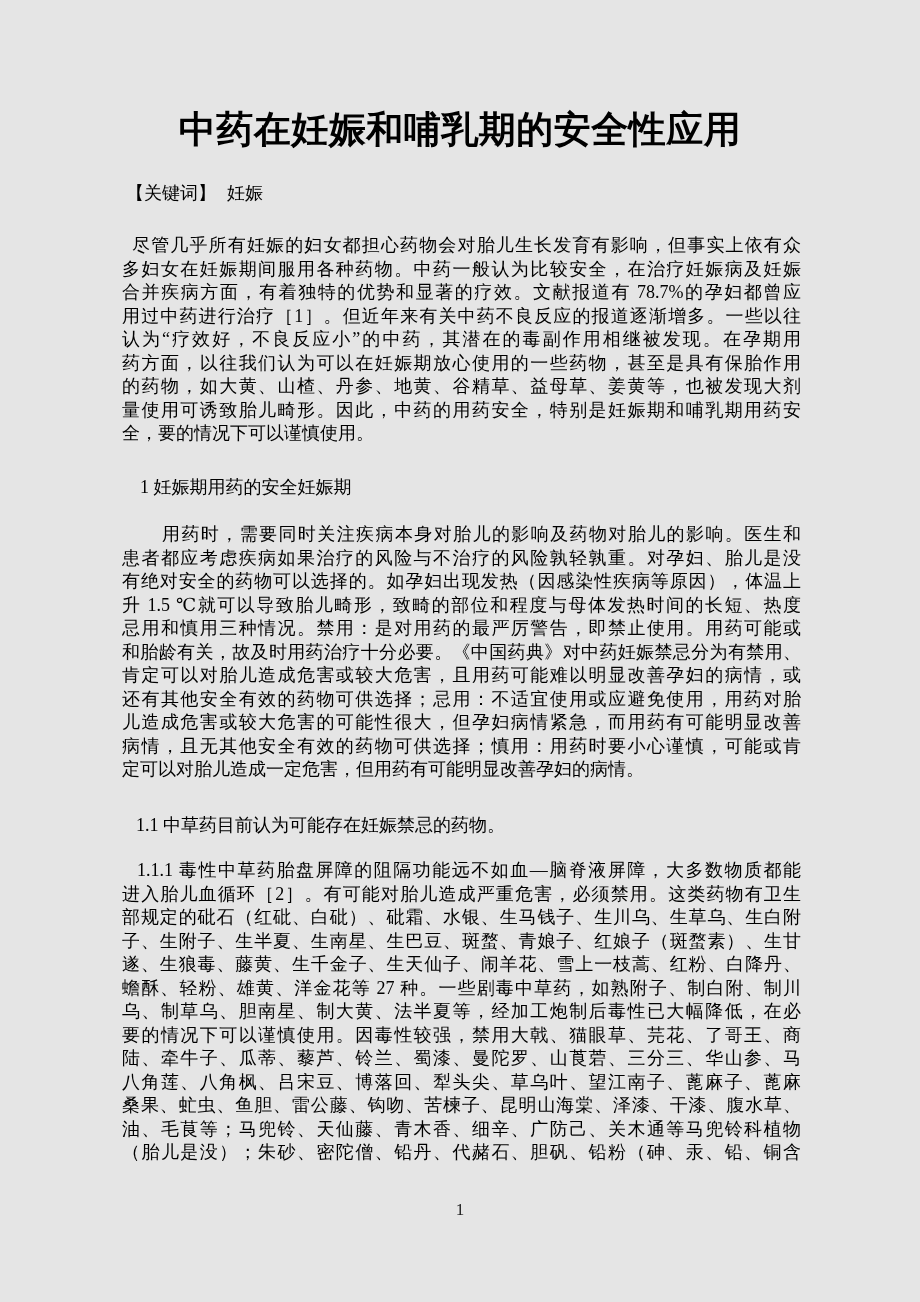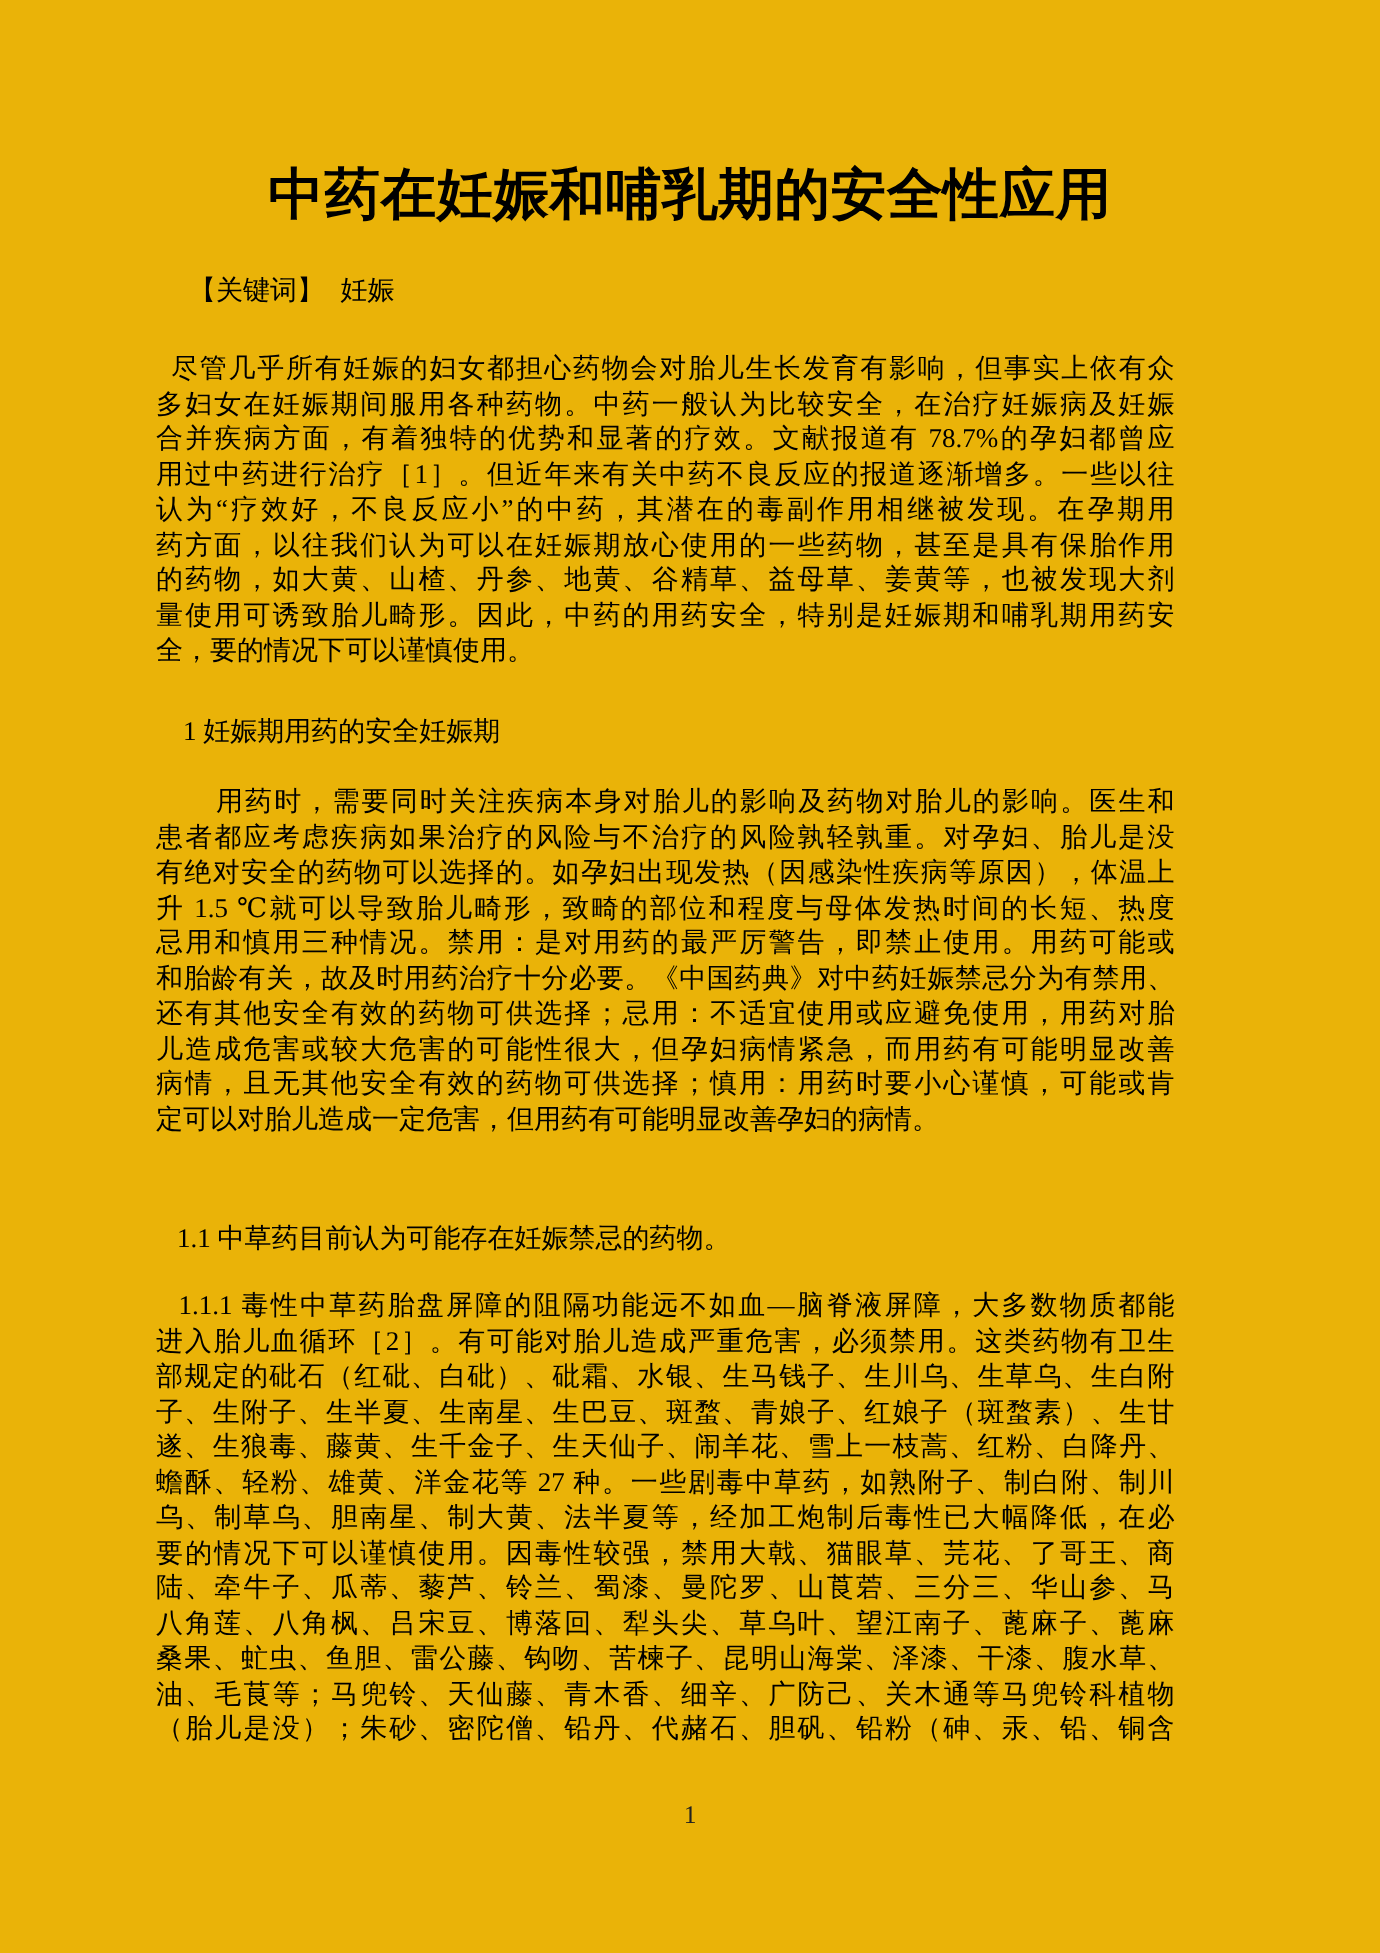--- a/index.html
+++ b/index.html
@@ -1,20 +1,20 @@
 <!DOCTYPE html>
 <html><head>
 <meta charset="utf-8">
 <style>
   html, body { margin: 0; padding: 0; background: #ffffff; }
   .page {
     position: relative;
     width: 920px;
     height: 1302px;
-    background: #eab308;
+    background: #e5e5e5;
     color: #000000;
     font-family: "Liberation Serif", "DejaVu Serif", serif;
     overflow: hidden;
   }
   .doc-title {
     position: absolute;
     top: 106px;
     left: 0;
     width: 920px;
     text-align: center;
@@ -31,21 +31,21 @@
     left: 109px;
     width: 679px;
     padding-left: 17px;
     font-size: 18px;
     line-height: 24px;
     box-sizing: border-box;
   }
   .kw-value { margin-left: 11px; }
   .block {
     position: absolute;
-    left: 104px;
+    left: 122px;
     width: 679px;
     font-size: 18px;
   }
   .line {
     height: 23.5px;
     line-height: 23.5px;
     text-align: justify;
     overflow: hidden;
   }
   .line.just { text-align-last: justify; }
@@ -93,20 +93,21 @@
 
   <div class="block h1x">1 妊娠期用药的安全妊娠期</div>
 
   <div class="block p2">
       <div class="line just">用药时，需要同时关注疾病本身对胎儿的影响及药物对胎儿的影响。医生和</div>
       <div class="line just">患者都应考虑疾病如果治疗的风险与不治疗的风险孰轻孰重。对孕妇、胎儿是没</div>
       <div class="line just">有绝对安全的药物可以选择的。如孕妇出现发热（因感染性疾病等原因），体温上</div>
       <div class="line just">升 1.5 ℃就可以导致胎儿畸形，致畸的部位和程度与母体发热时间的长短、热度</div>
       <div class="line just">忌用和慎用三种情况。禁用：是对用药的最严厉警告，即禁止使用。用药可能或</div>
       <div class="line just">和胎龄有关，故及时用药治疗十分必要。《中国药典》对中药妊娠禁忌分为有禁用、</div>
+      <div class="line just">肯定可以对胎儿造成危害或较大危害，且用药可能难以明显改善孕妇的病情，或</div>
       <div class="line just">还有其他安全有效的药物可供选择；忌用：不适宜使用或应避免使用，用药对胎</div>
       <div class="line just">儿造成危害或较大危害的可能性很大，但孕妇病情紧急，而用药有可能明显改善</div>
       <div class="line just">病情，且无其他安全有效的药物可供选择；慎用：用药时要小心谨慎，可能或肯</div>
       <div class="line">定可以对胎儿造成一定危害，但用药有可能明显改善孕妇的病情。</div>
     </div>
 
   <div class="block h11x">1.1 中草药目前认为可能存在妊娠禁忌的药物。</div>
 
   <div class="block p111">
       <div class="line just">1.1.1 毒性中草药胎盘屏障的阻隔功能远不如血—脑脊液屏障，大多数物质都能</div>

